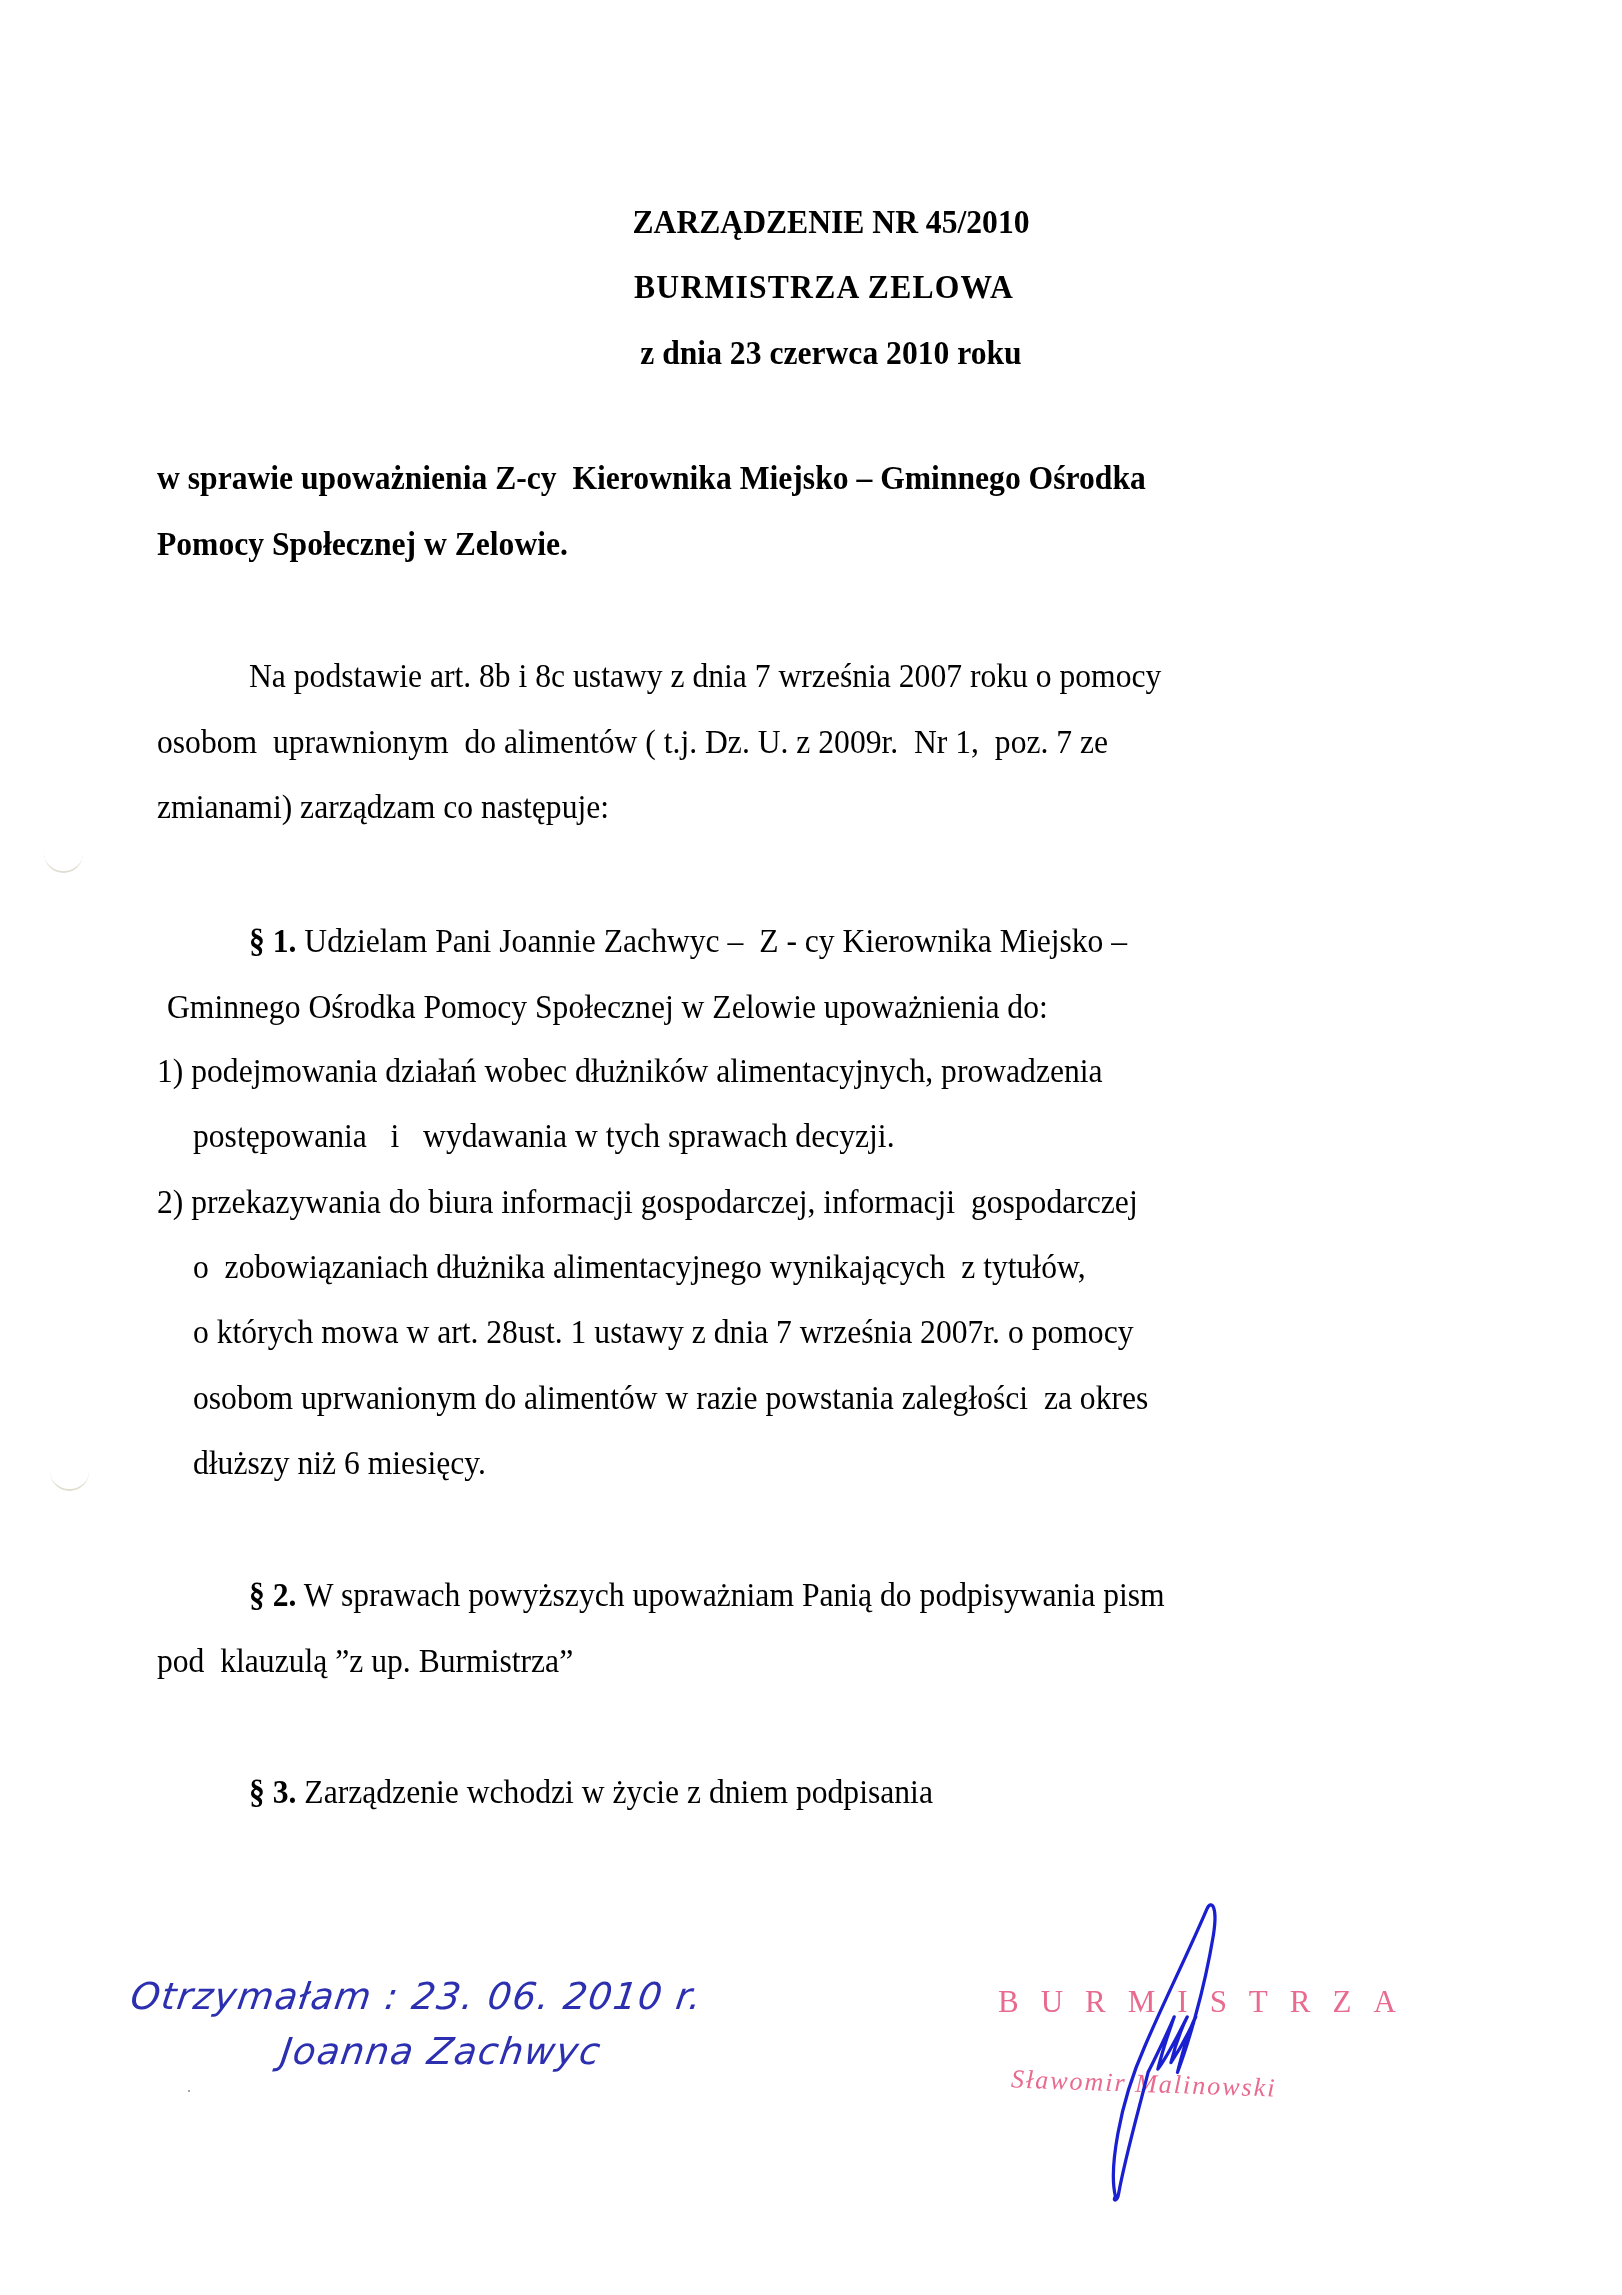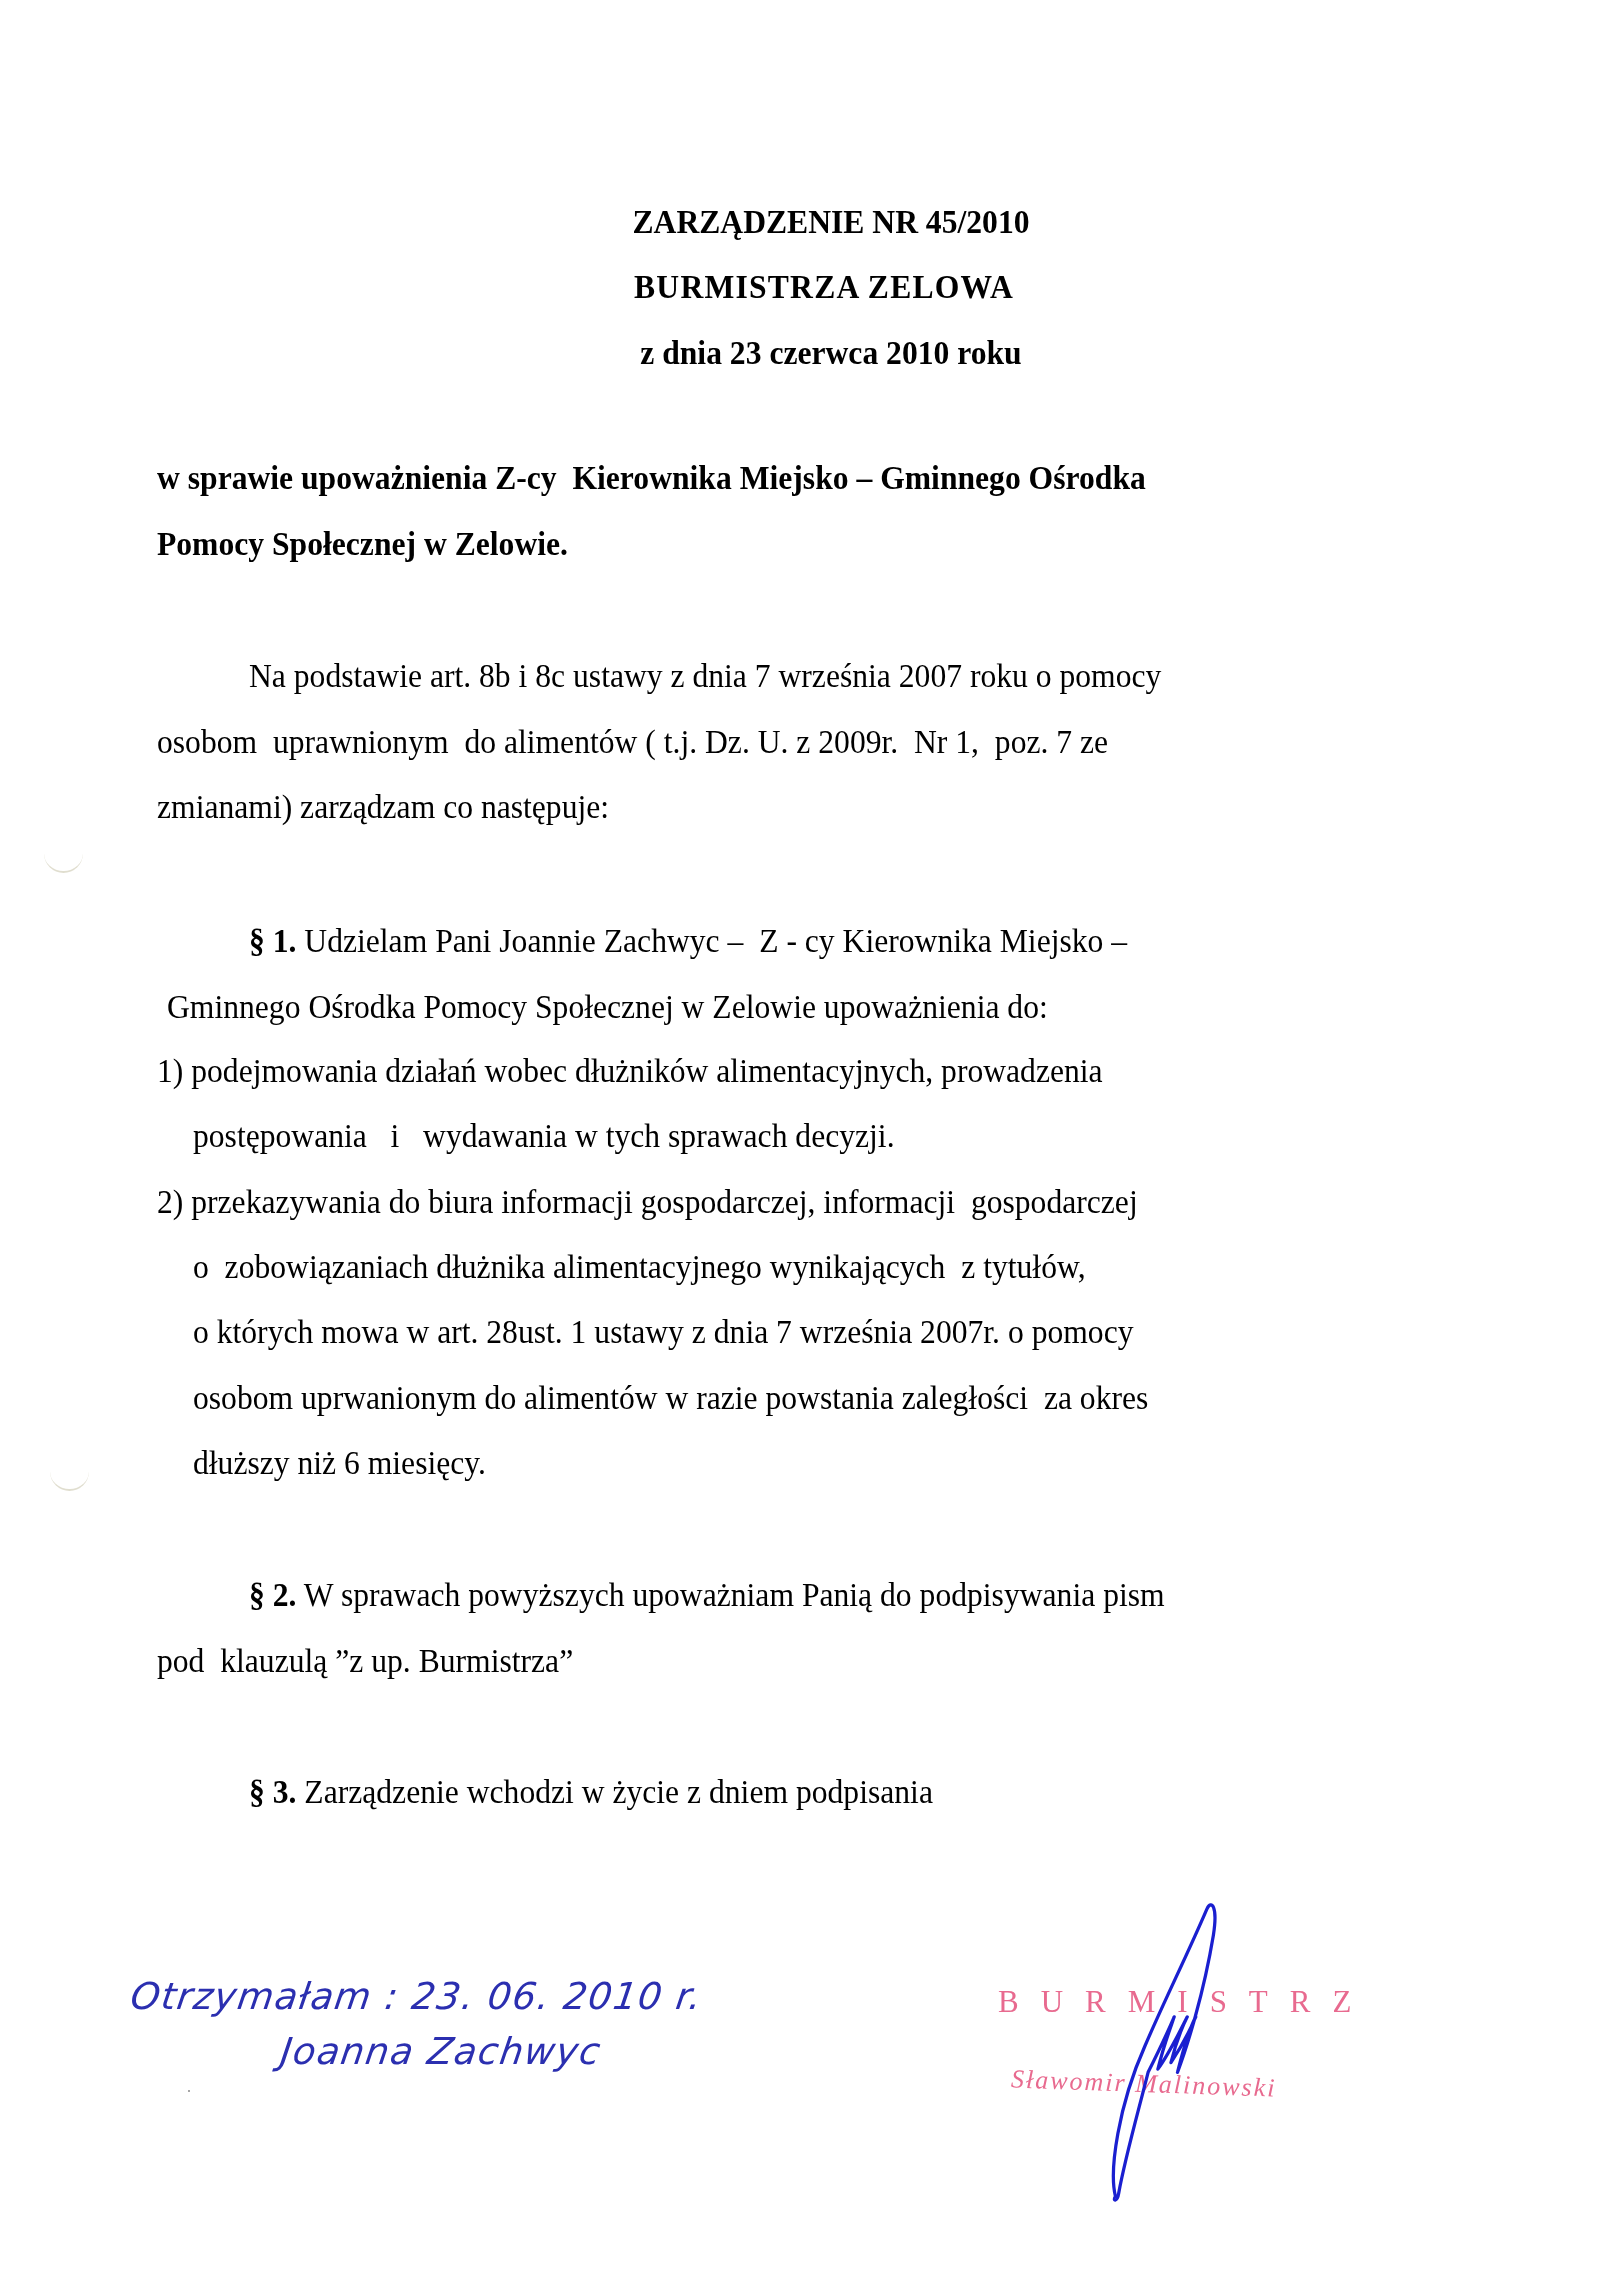--- a/index.html
+++ b/index.html
@@ -151,21 +151,21 @@
 
   <div class="line s2a"><span class="sect">§ 2.</span><span> W sprawach powyższych upoważniam Panią do podpisywania pism</span></div>
   <div class="line s2b">pod  klauzulą ”z up. Burmistrza”</div>
 
   <div class="line s3a"><span class="sect">§ 3.</span><span> Zarządzenie wchodzi w życie z dniem podpisania</span></div>
 
   <div class="handnote hn1" style="color: rgb(43, 47, 176);">Otrzymałam : 23. 06. 2010 r.</div>
   <div class="handnote hn2" style="color: rgb(43, 47, 176);">Joanna Zachwyc</div>
   <div class="dot-mark"></div>
 
-  <div class="stamp stamp-title" style="color: rgb(232, 106, 143);">BURMISTRZ</div>
+  <div class="stamp stamp-title" style="color: rgb(232, 106, 143);">BURMISTRZA</div>
   <div class="stamp stamp-name" style="color: rgb(232, 106, 143);">Sławomir Malinowski</div>
 
   <svg class="signature" viewBox="0 0 340 470">
     <path d="M 65 460 C 55 420, 70 320, 110 230 C 140 160, 175 90, 205 20 C 212 5, 222 15, 215 60 C 200 150, 175 230, 160 270 C 170 230, 180 200, 188 185 C 175 215, 160 240, 150 255 C 160 215, 170 195, 175 185 C 160 215, 145 245, 130 265 C 140 225, 150 200, 155 185 C 140 220, 125 250, 115 270 C 100 330, 80 400, 70 455 C 68 468, 60 468, 65 460 Z" fill="none" stroke="#1a1fd0" stroke-width="5" stroke-linejoin="round" stroke-linecap="round"></path>
   </svg>
 
 </div>
 
 
 </body></html>

